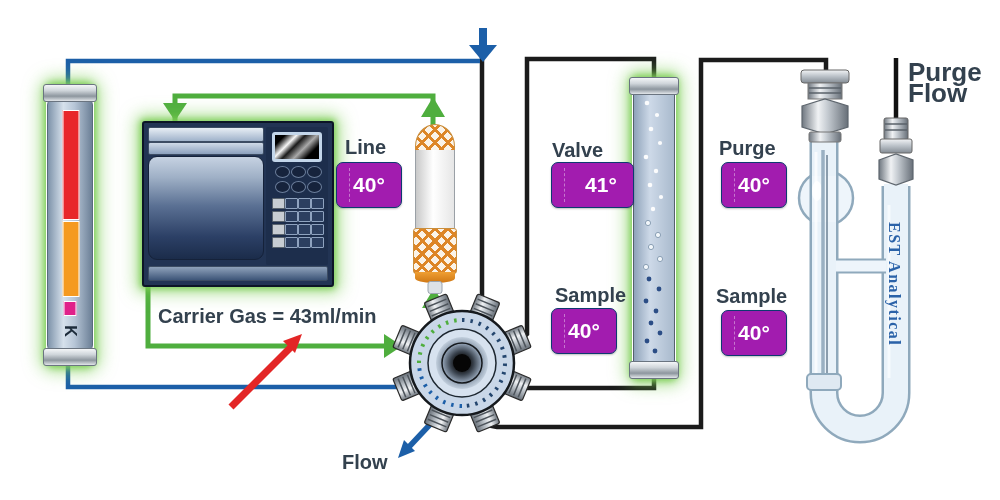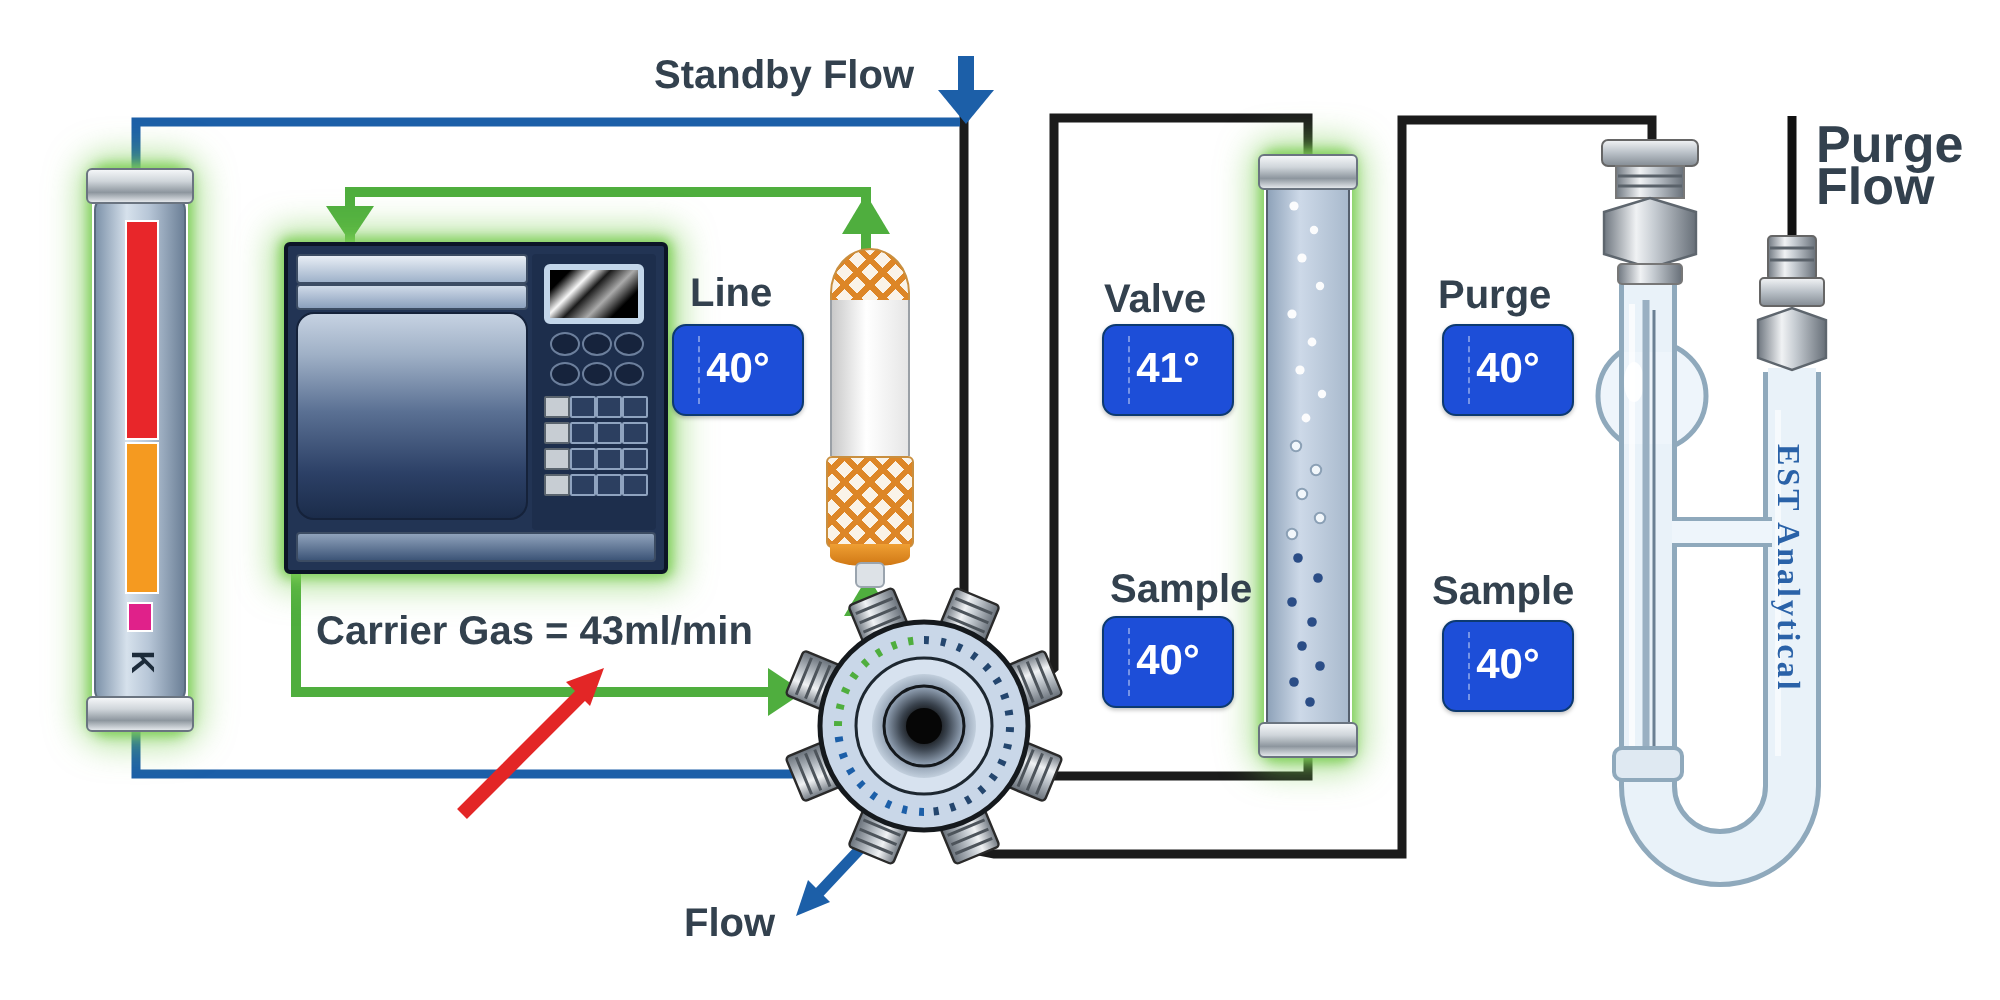--- a/index.html
+++ b/index.html
@@ -1,21 +1,21 @@
 <!DOCTYPE html>
 <html><head>
 <meta charset="utf-8">
 <style>
   html,body{margin:0;padding:0;background:#fff;}
   #canvas{position:relative;width:1000px;height:500px;background:#ffffff;overflow:hidden;
           font-family:"Liberation Sans", sans-serif;}
   .abs{position:absolute;}
   svg{display:block;}
   
-  .badge{position:absolute;width:64px;height:44px;background:#1d4ed8;border:1px solid #0d3a70;
+  .badge{position:absolute;width:64px;height:44px;background:#a21caf;border:1px solid #0d3a70;
          border-radius:7px;display:flex;align-items:center;justify-content:center;
          color:#fff;font-weight:bold;font-size:21px;box-shadow:0 1px 2px rgba(0,0,0,.25);}
   .badge::before{content:"";position:absolute;left:12px;top:5px;bottom:5px;
          border-left:1px dashed rgba(255,255,255,.4);}
   .blabel{position:absolute;font-weight:bold;font-size:20px;color:#33414e;white-space:nowrap;}
   .caption{position:absolute;font-weight:bold;font-size:20px;color:#33414e;white-space:nowrap;}
   
   .glow{box-shadow:0 0 6px 2px rgba(124,205,84,.95),0 0 16px 7px rgba(124,205,84,.55);}
   .cap{position:absolute;left:-3px;right:-3px;height:16px;border:1px solid #6a7480;border-radius:3px;
        background:linear-gradient(180deg,#f4f6f8 0%,#cfd5da 35%,#8d969e 70%,#e2e6ea 100%);}
@@ -265,32 +265,31 @@
           <circle cx="19" cy="246" r="2.4"></circle>
           <circle cx="28" cy="256" r="2.4"></circle>
         <circle cx="15" cy="264" r="2.4"></circle>
           <circle cx="23" cy="274" r="2.4"></circle>
       </g>
     </svg>
     <div class="cap" style="top:0;"></div>
     <div class="cap" style="bottom:0;"></div>
   </div>
 
-  <div class="caption" style="left:327px;top:27px;">Standby Flow</div>
   <div class="caption" style="left:158px;top:305px;">Carrier Gas = 43ml/min</div>
   <div class="caption" style="left:342px;top:451px;">Flow</div>
   <div class="caption" style="left:908px;top:62px;width:70px;white-space:normal;line-height:21px;font-size:26px;">Purge Flow</div>
 
   <div class="blabel" style="left:345px;top:136px;">Line</div>
   <div class="badge" style="left:336px;top:162px;">
     <span>40°</span>
   </div>
 
   <div class="blabel" style="left:552px;top:139px;">Valve</div>
-  <div class="badge" style="left:551px;top:162px;">
+  <div class="badge" style="left:551px;top:162px;padding-left:17px;">
     <span>41°</span>
   </div>
 
   <div class="blabel" style="left:555px;top:284px;">Sample</div>
   <div class="badge" style="left:551px;top:308px;">
     <span>40°</span>
   </div>
 
   <div class="blabel" style="left:719px;top:137px;">Purge</div>
   <div class="badge" style="left:721px;top:162px;">

